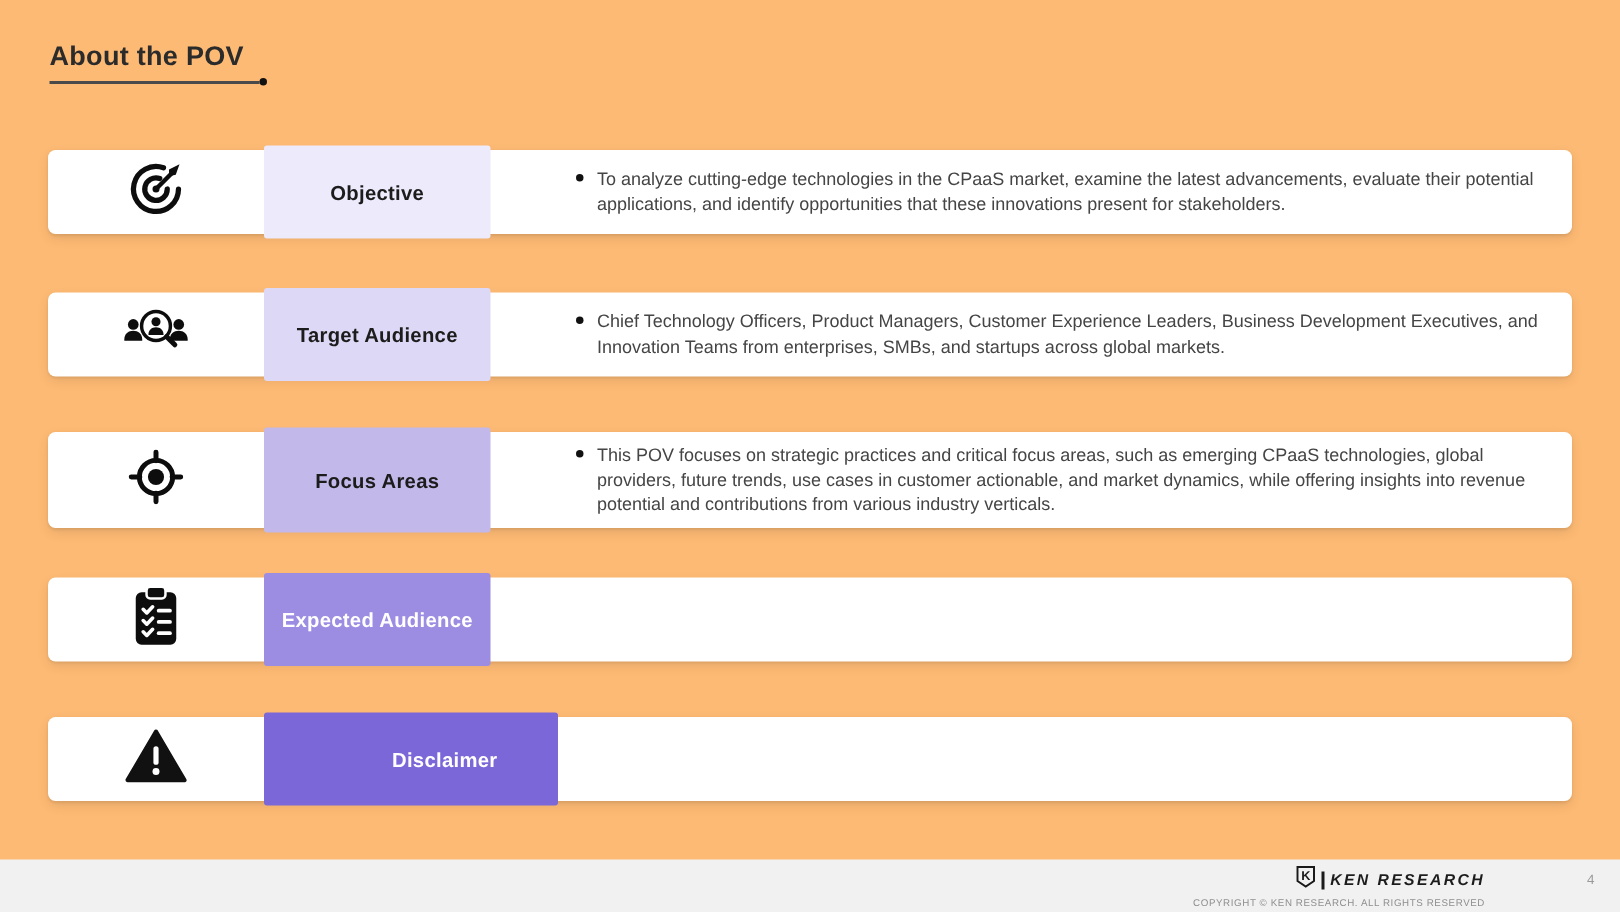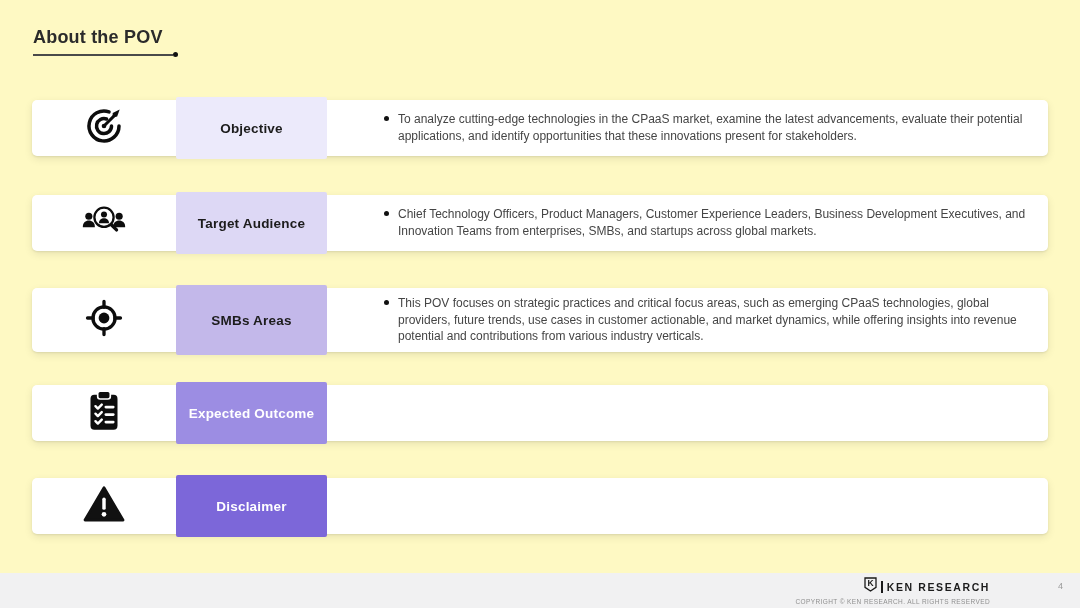--- a/index.html
+++ b/index.html
@@ -1,17 +1,17 @@
 <!DOCTYPE html>
 <html><head>
 <meta charset="utf-8">
 <style>
   html,body{margin:0;padding:0;}
   body{width:1080px;height:608px;font-family:"Liberation Sans",sans-serif;background:#ffffff;}
-  .slide{position:relative;width:1080px;height:608px;background:#fef9c3;overflow:hidden;}
+  .slide{position:relative;width:1080px;height:608px;background:#fdba74;overflow:hidden;}
 
   
   .title{position:absolute;left:33px;top:27px;font-size:18px;font-weight:600;color:#2b2b2b;letter-spacing:.2px;}
   .title-underline{position:absolute;left:33px;top:54px;width:140px;height:1.5px;background:#4a4a4a;}
   .title-dot{position:absolute;left:173px;top:52px;width:5px;height:5px;border-radius:50%;background:#111;}
 
   
   .row{position:absolute;left:32px;width:1016px;background:#ffffff;border-radius:5px;
        box-shadow:0 1px 2px rgba(0,0,0,.08),0 3px 8px rgba(0,0,0,.09);}
   .row1{top:100px;height:56px;}
@@ -26,21 +26,21 @@
   .content{position:absolute;left:352px;top:0;bottom:0;right:16px;display:flex;align-items:center;}
   .bullet-item{display:flex;gap:9px;align-items:flex-start;max-width:648px;}
   .bullet-dot{flex:none;width:5px;height:5px;border-radius:50%;background:#111;margin-top:5px;}
   .bullet-text{font-size:12px;line-height:1.38;color:#454545;}
 
   
   .footer{position:absolute;left:0;top:573px;width:1080px;height:35px;background:#f1f1f2;}
   .brand-block{position:absolute;right:90px;top:4px;display:flex;flex-direction:column;align-items:flex-end;}
   .brand-line{display:flex;align-items:center;gap:4px;}
   .brand-divider{width:1.5px;height:12px;background:#1a1a1a;}
-  .brand-name{font-size:10.5px;font-weight:700;letter-spacing:1.6px;color:#1c1c1c;}
+  .brand-name{font-size:10.5px;font-weight:700;letter-spacing:1.6px;color:#1c1c1c;font-style:italic;}
   .copyright{margin-top:2px;font-size:6.5px;letter-spacing:.4px;color:#8f8f8f;}
   .page-number{position:absolute;right:17px;top:8px;font-size:9px;color:#9a9a9a;}
 </style>
 </head>
 <body>
 
 <div class="slide">
 
   <div class="title">About the POV</div>
   <div class="title-underline"></div>
@@ -94,21 +94,21 @@
   <div class="row row3">
     <div class="icon-cell">
       <span>
         <svg width="38" height="38" viewBox="0 0 24 24">
           <circle cx="12" cy="12" r="7" fill="none" stroke="#0d0d0d" stroke-width="2.1"></circle>
           <circle cx="12" cy="12" r="3.4" fill="#0d0d0d"></circle>
           <path d="M12 1.6v3.6M12 18.8v3.6M1.6 12h3.6M18.8 12h3.6" stroke="#0d0d0d" stroke-width="2.1" stroke-linecap="round"></path>
         </svg>
       </span>
     </div>
-    <div class="badge" style="background-color: rgb(195, 184, 234); color: rgb(28, 28, 28);">SMBs Areas</div>
+    <div class="badge" style="background-color: rgb(195, 184, 234); color: rgb(28, 28, 28);">Focus Areas</div>
     <div class="content">
       <div class="bullet-item">
         <span class="bullet-dot"></span>
         <span class="bullet-text">This POV focuses on strategic practices and critical focus areas, such as emerging CPaaS technologies, global providers, future trends, use cases in customer actionable, and market dynamics, while offering insights into revenue potential and contributions from various industry verticals.</span>
       </div>
     </div>
   </div>
 
   <div class="row row4">
     <div class="icon-cell">
@@ -118,34 +118,34 @@
           <rect x="7.8" y="0.8" width="8.4" height="5.2" rx="1.6" fill="#0d0d0d" stroke="#ffffff" stroke-width="1.1"></rect>
           <path d="M6.3 10.8l1.6 1.6 2.6-2.7" stroke="#ffffff" stroke-width="1.6" fill="none" stroke-linecap="round" stroke-linejoin="round"></path>
           <path d="M13.2 11.4h5" stroke="#ffffff" stroke-width="1.7" stroke-linecap="round"></path>
           <path d="M6.3 15.8l1.6 1.6 2.6-2.7" stroke="#ffffff" stroke-width="1.6" fill="none" stroke-linecap="round" stroke-linejoin="round"></path>
           <path d="M13.2 16.4h5" stroke="#ffffff" stroke-width="1.7" stroke-linecap="round"></path>
           <path d="M6.3 20.8l1.6 1.6 2.6-2.7" stroke="#ffffff" stroke-width="1.6" fill="none" stroke-linecap="round" stroke-linejoin="round"></path>
           <path d="M13.2 21.4h5" stroke="#ffffff" stroke-width="1.7" stroke-linecap="round"></path>
         </svg>
       </span>
     </div>
-    <div class="badge" style="background-color: rgb(156, 141, 227); color: rgb(255, 255, 255);">Expected Outcome</div>
+    <div class="badge" style="background-color: rgb(156, 141, 227); color: rgb(255, 255, 255);">Expected Audience</div>
   </div>
 
   <div class="row row5">
     <div class="icon-cell">
       <span>
         <svg width="42" height="38" viewBox="0 0 24 22">
           <path d="M12 1.6L23 20.3H1z" fill="#111111" stroke="#111111" stroke-width="1.6" stroke-linejoin="round"></path>
           <rect x="11" y="7.2" width="2" height="7.2" rx="1" fill="#ffffff"></rect>
           <circle cx="12" cy="17" r="1.35" fill="#ffffff"></circle>
         </svg>
       </span>
     </div>
-    <div class="badge" style="background-color: rgb(124, 103, 217); color: rgb(255, 255, 255);">Disclaimer</div>
+    <div class="badge" style="background-color: rgb(124, 103, 217); color: rgb(255, 255, 255); padding-left: 45px;">Disclaimer</div>
   </div>
 
   <div class="footer">
     <div class="brand-block">
       <div class="brand-line">
         <span>
           <svg width="13" height="15" viewBox="0 0 13 15">
             <path d="M1 1h11v9.3L6.5 14 1 10.3z" fill="none" stroke="#1a1a1a" stroke-width="1.3"></path>
             <text x="6.5" y="9.4" font-size="8.5" font-weight="bold" text-anchor="middle" fill="#1a1a1a" font-family="Liberation Sans, sans-serif">K</text>
           </svg>

